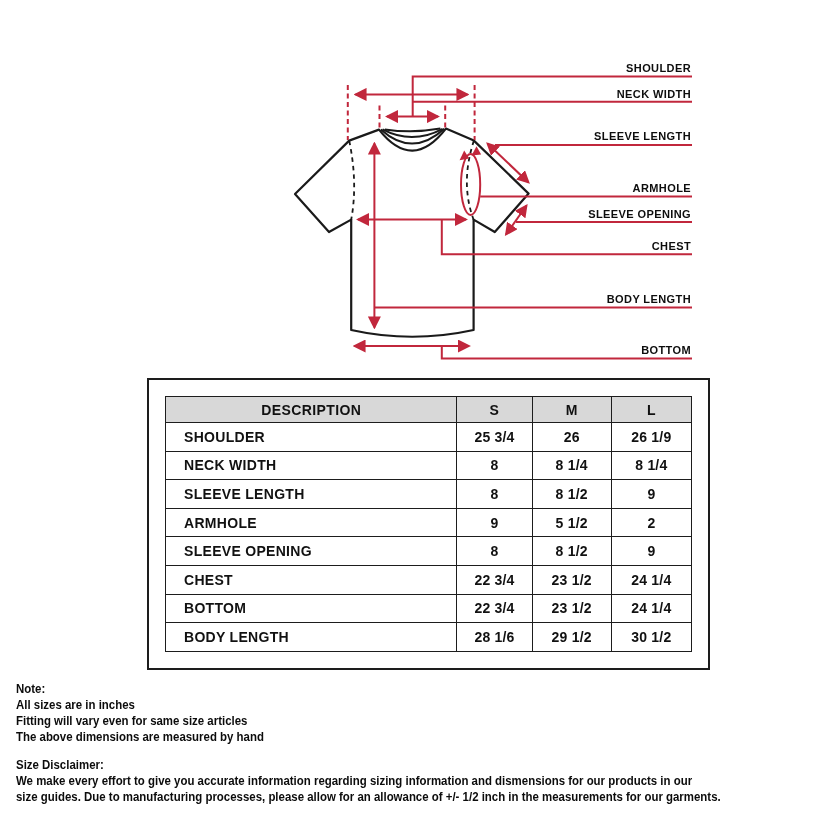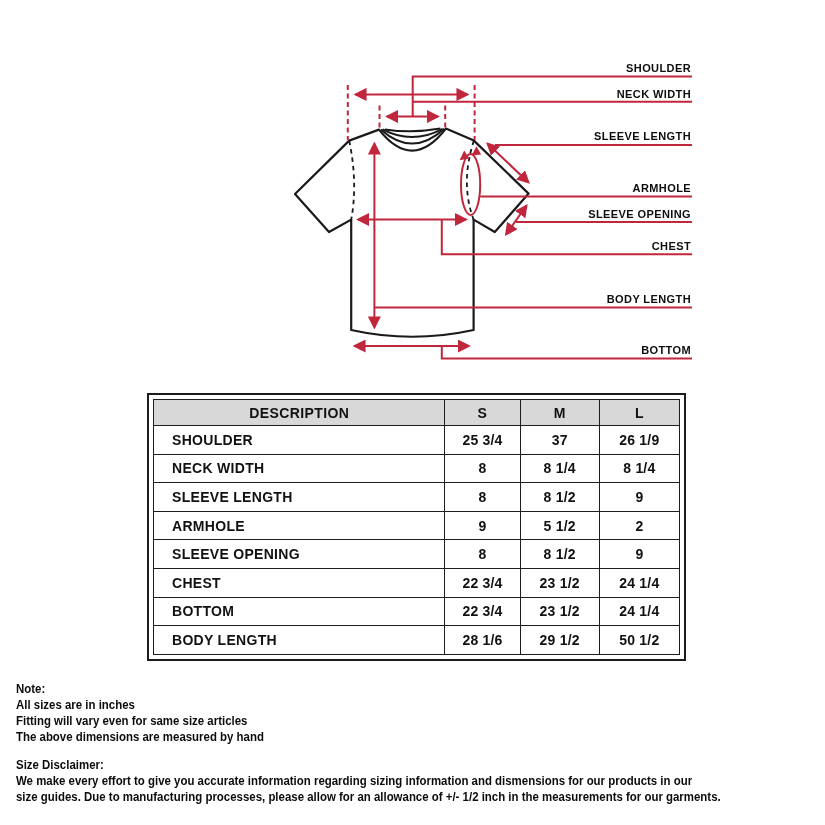--- a/index.html
+++ b/index.html
@@ -19,22 +19,22 @@
   .lbl-shoulder{top:62px;}
   .lbl-neck{top:88px;}
   .lbl-sleevelen{top:130px;}
   .lbl-armhole{top:182px;}
   .lbl-sleeveopen{top:208px;}
   .lbl-chest{top:240px;}
   .lbl-bodylen{top:293px;}
   .lbl-bottom{top:344px;}
 
   .size-table-wrap{
-    position:absolute;left:147px;top:393px;width:527px;
-    border:2px solid #1d1d1d;padding:4px;background:#fff;
+    position:absolute;left:147px;top:378px;width:527px;
+    border:2px solid #1d1d1d;padding:16px;background:#fff;
   }
   table.size-table{
     width:100%;border-collapse:collapse;table-layout:fixed;
   }
   table.size-table th, table.size-table td{
     border:1.5px solid #1d1d1d;
     font-size:14px;font-weight:bold;color:#111;
     text-align:center;vertical-align:middle;
     padding:0;overflow:hidden;white-space:nowrap;
   }
@@ -134,21 +134,21 @@
           <th>DESCRIPTION</th>
           <th>S</th>
           <th>M</th>
           <th>L</th>
         </tr>
       </thead>
       <tbody>
         <tr>
           <td class="desc">SHOULDER</td>
           <td>25 3/4</td>
-          <td>37</td>
+          <td>26</td>
           <td>26 1/9</td>
         </tr>
         <tr>
           <td class="desc">NECK WIDTH</td>
           <td>8</td>
           <td>8 1/4</td>
           <td>8 1/4</td>
         </tr>
         <tr>
           <td class="desc">SLEEVE LENGTH</td>
@@ -177,21 +177,21 @@
         <tr>
           <td class="desc">BOTTOM</td>
           <td>22 3/4</td>
           <td>23 1/2</td>
           <td>24 1/4</td>
         </tr>
         <tr>
           <td class="desc">BODY LENGTH</td>
           <td>28 1/6</td>
           <td>29 1/2</td>
-          <td>50 1/2</td>
+          <td>30 1/2</td>
         </tr>
       </tbody>
     </table>
   </div>
 
   <div class="note-block notes">
     <div>Note:</div>
     <div>All sizes are in inches</div>
     <div>Fitting will vary even for same size articles</div>
     <div>The above dimensions are measured by hand</div>

